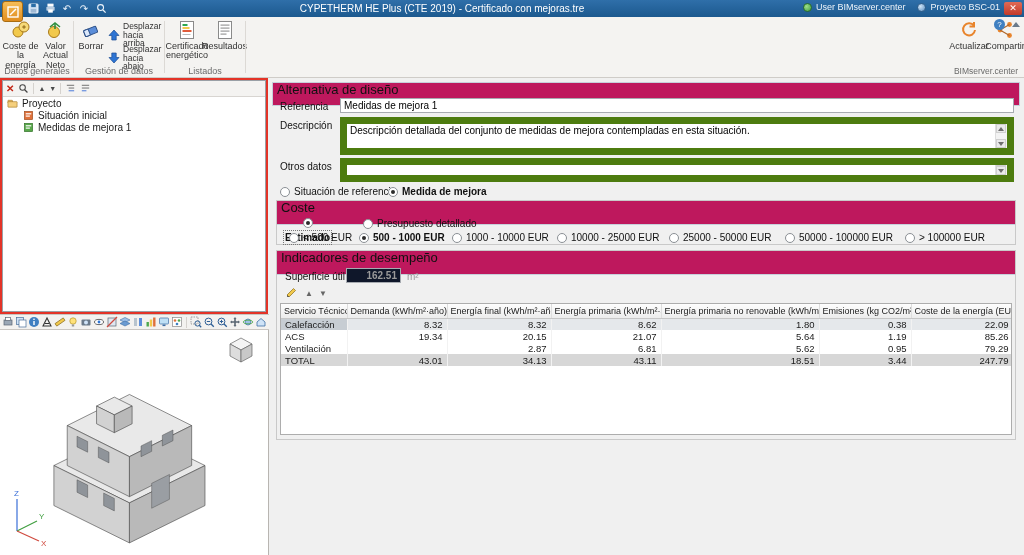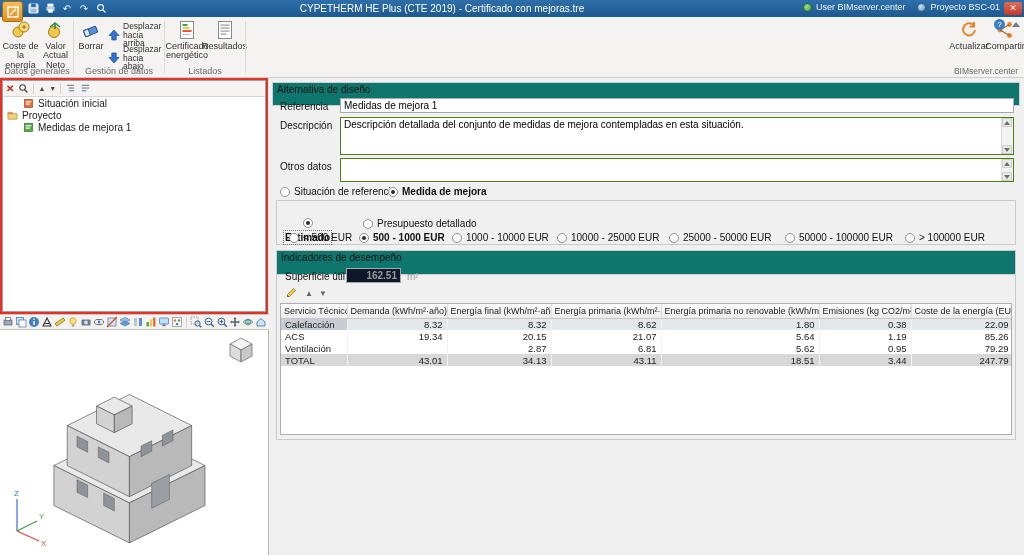--- a/index.html
+++ b/index.html
@@ -43,24 +43,24 @@
   .tree-row.child{padding-left:20px;}
 
   
   .vtoolbar{position:absolute;left:0;top:314px;width:269px;height:16px;background:#f3f2f0;border-top:1px solid #c9c6c2;border-bottom:1px solid #c9c6c2;display:flex;align-items:center;gap:1px;padding:0 2px;}
   .ti{width:12px;height:12px;display:inline-flex;cursor:default;}
   .vtsep{width:1px;height:11px;background:#d5d2ce;margin:0 2px;}
   .viewport{position:absolute;left:0;top:330px;width:269px;height:225px;background:#fff;border-right:1px solid #b8b5b1;}
 
   
   .main{position:absolute;left:270px;top:80px;width:752px;height:473px;background:#f0f0f0;}
-  .strip{height:24px;background:#0f766e;border:1px solid #c7d0db;font-size:10px;line-height:11px;padding:1px 0 0 4px;color:#111;}
+  .strip{height:24px;background:#be185d;border:1px solid #c7d0db;font-size:13px;line-height:11px;padding:1px 0 0 4px;color:#111;}
   .flabel{position:absolute;font-size:10px;color:#111;white-space:nowrap;}
   .tinput{position:absolute;border:1px solid #a7abb1;background:#fff;font:10px "Liberation Sans",sans-serif;padding:0 3px;height:15px;}
-  .field{position:absolute;border:1px solid #4d7c0f;background:#fff;}
+  .field{position:absolute;border:7px solid #4d7c0f;background:#fff;}
   .field textarea{position:absolute;left:0;top:0;bottom:0;right:12px;width:calc(100% - 12px);height:100%;border:0;resize:none;font:10px "Liberation Sans",sans-serif;padding:1px 3px;outline:none;background:transparent;}
   .sbtrack{position:absolute;right:0;top:0;bottom:0;width:12px;background:#f3f3f3;border-left:1px solid #dedede;}
   .sa{position:absolute;right:1px;width:10px;height:9px;background:#eaeaea;border:1px solid #cfcfcf;}
   .sa::after{content:"";position:absolute;left:1px;border-left:3px solid transparent;border-right:3px solid transparent;}
   .sa.up{top:0;}  .sa.up::after{top:2px;border-bottom:4px solid #6e6e6e;}
   .sa.down{bottom:0;} .sa.down::after{top:2px;border-top:4px solid #6e6e6e;}
 
   .radio{display:inline-flex;align-items:center;gap:4px;font-size:10px;color:#111;cursor:default;white-space:nowrap;}
   .rc{width:10px;height:10px;border:1px solid #8a8f94;border-radius:50%;background:#fff;position:relative;flex:0 0 auto;}
   .radio.checked .rc::after{content:"";position:absolute;left:2px;top:2px;width:4px;height:4px;border-radius:50%;background:#2b2b2b;}
@@ -263,38 +263,38 @@
       </span>
     <span>
         <svg viewBox="0 0 12 12" width="11" height="11">
           <line x1="2" y1="2.5" x2="10" y2="2.5" stroke="#666" stroke-width="1"></line>
           <line x1="2" y1="5.5" x2="10" y2="5.5" stroke="#666" stroke-width="1"></line>
           <line x1="2" y1="8.5" x2="7" y2="8.5" stroke="#3a6fd8" stroke-width="1"></line>
         </svg>
       </span>
   </div>
   <div class="tree-body">
+    <div class="tree-row">
+      <span>
+          <svg viewBox="0 0 12 12" width="11" height="11">
+            <rect x="1" y="2.5" width="5" height="3" rx="0.5" fill="#f0c36a" stroke="#a87b28" stroke-width="0.7"></rect>
+            <rect x="1" y="4" width="10" height="6" rx="0.5" fill="#f5d07e" stroke="#a87b28" stroke-width="0.7"></rect>
+          </svg>
+        </span>
+      <span class="lbl">Proyecto</span>
+    </div>
     <div class="tree-row child">
       <span>
           <svg viewBox="0 0 12 12" width="11" height="11">
             <rect x="1.5" y="1.5" width="9" height="9" fill="#e0713a" stroke="#9c4a1e" stroke-width="0.7"></rect>
             <rect x="3" y="3.5" width="6" height="1.3" fill="#fff"></rect>
             <rect x="3" y="6" width="4.5" height="1.3" fill="#fff"></rect>
           </svg>
         </span>
       <span class="lbl">Situación inicial</span>
-    </div>
-    <div class="tree-row">
-      <span>
-          <svg viewBox="0 0 12 12" width="11" height="11">
-            <rect x="1" y="2.5" width="5" height="3" rx="0.5" fill="#f0c36a" stroke="#a87b28" stroke-width="0.7"></rect>
-            <rect x="1" y="4" width="10" height="6" rx="0.5" fill="#f5d07e" stroke="#a87b28" stroke-width="0.7"></rect>
-          </svg>
-        </span>
-      <span class="lbl">Proyecto</span>
     </div>
     <div class="tree-row child">
       <span>
           <svg viewBox="0 0 12 12" width="11" height="11">
             <rect x="1.5" y="1.5" width="9" height="9" fill="#58a84a" stroke="#2f6d26" stroke-width="0.7"></rect>
             <rect x="3" y="3.5" width="6" height="1.3" fill="#fff"></rect>
             <rect x="3" y="6" width="4.5" height="1.3" fill="#fff"></rect>
           </svg>
         </span>
       <span class="lbl">Medidas de mejora 1</span>
@@ -499,20 +499,21 @@
   <span class="radio abs" style="left:10px;top:106px;">
       <span class="rc"></span>
       <span class="lbl">Situación de referencia</span>
     </span>
   <span class="radio checked bold abs" style="left:118px;top:106px;">
       <span class="rc"></span>
       <span class="lbl">Medida de mejora</span>
     </span>
 
   <div class="gbox" style="top:120px;height:45px;">
+    <div class="strip">Coste</div>
     <span class="radio checked bold focus abs" style="left:8px;top:17px;flex-direction:column;">
         <span class="rc"></span>
         <span class="lbl">Estimado</span>
       </span>
     <span class="radio abs" style="left:86px;top:17px;">
         <span class="rc"></span>
         <span class="lbl">Presupuesto detallado</span>
       </span>
     <span class="radio abs" style="left:12px;top:31px;">
         <span class="rc"></span>

